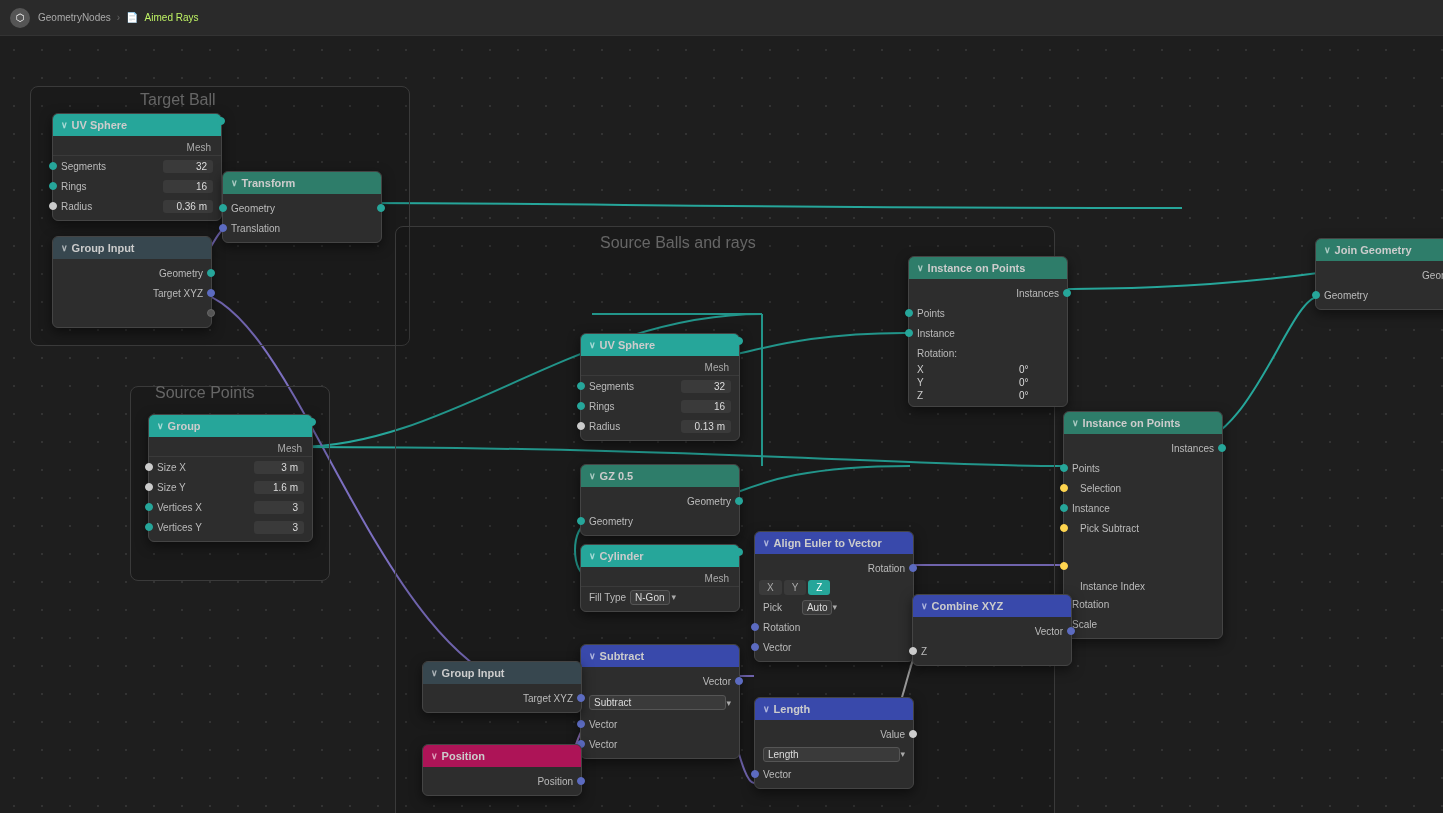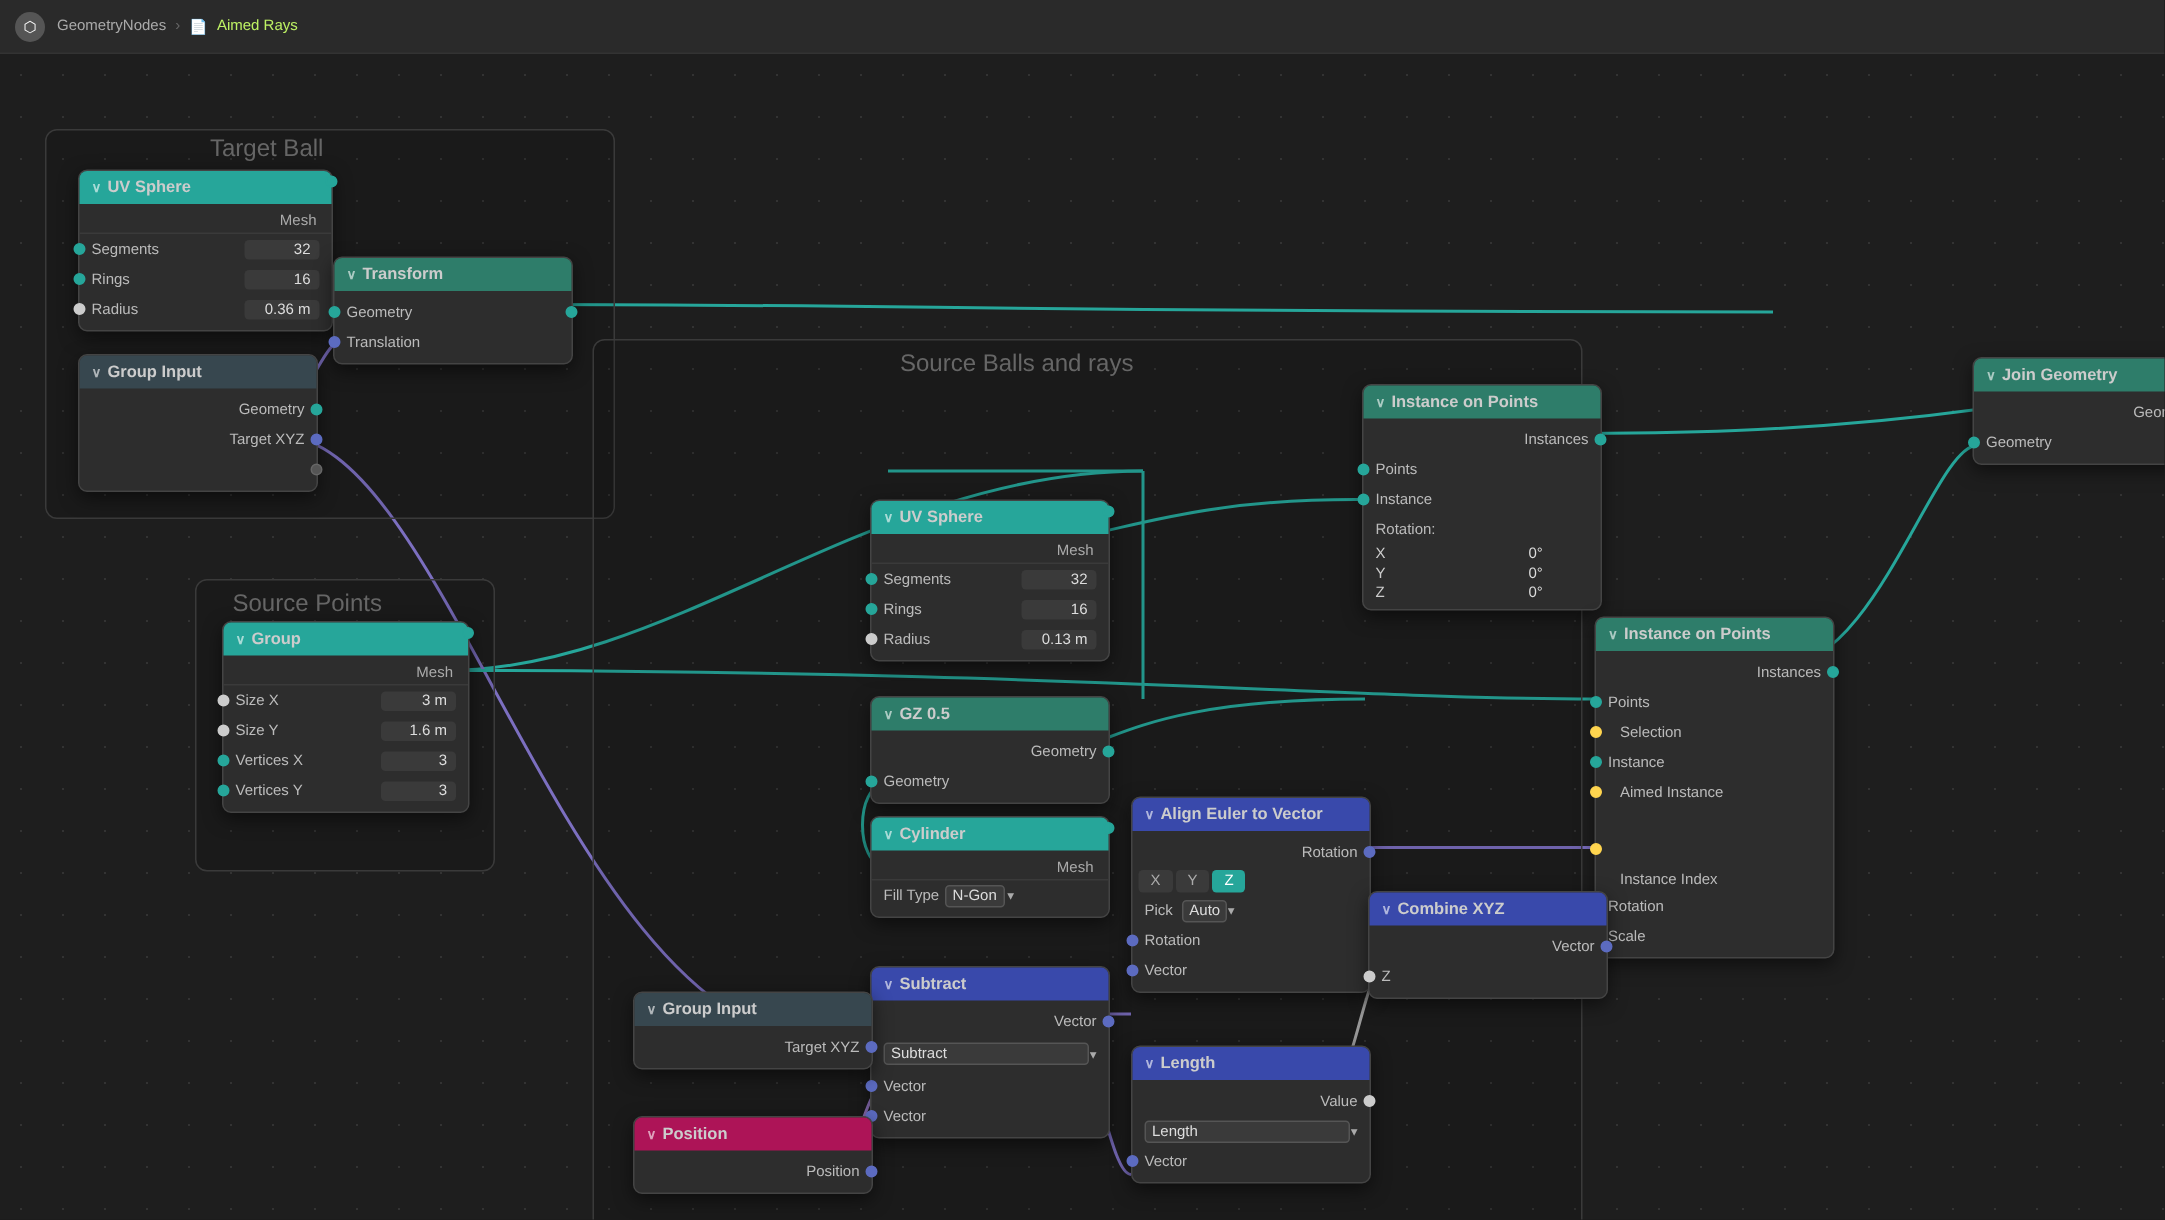--- a/index.html
+++ b/index.html
@@ -232,21 +232,21 @@
     <path d="M 297 411 C 700 411, 900 430, 1063 430" stroke="#26a69a" stroke-width="2" fill="none" stroke-dasharray="none"></path>
   </svg>
 
   <div class="group-frame" style="left:30px; top:50px; width:380px; height:260px;"></div>
   <div class="frame-label" style="left:140px; top:55px;">Target Ball</div>
 
   <div class="group-frame" style="left:395px; top:190px; width:660px; height:620px;"></div>
   <div class="frame-label" style="left:600px; top:198px;">Source Balls and rays</div>
 
   <div class="group-frame" style="left:130px; top:350px; width:200px; height:195px;"></div>
-  <div class="frame-label" style="left:155px; top:358px;text-align:center;">Source Points</div>
+  <div class="frame-label" style="left:155px; top:348px;text-align:center;">Source Points</div>
 
   <div class="node" style="left:52px; top:77px; width:170px;">
     <div class="node-header hdr-teal">
       <span class="chevron">∨</span>
       <span>UV Sphere</span>
     </div>
     <div class="node-body">
       <div class="separator-label">
         <span>Mesh</span>
         <span class="port port-right port-teal" style="top: 3px;"></span>
@@ -459,21 +459,21 @@
       <div class="node-row">
         <span class="port port-left" style="left:-4px; width:8px; height:8px; border-radius:50%; background:#ffd54f; border:1px solid #ffd54f; position:absolute;"></span>
         <label style="padding-left:8px;">Selection</label>
       </div>
       <div class="node-row">
         <span class="port port-left port-teal"></span>
         <label>Instance</label>
       </div>
       <div class="node-row">
         <span class="port port-left" style="left:-4px; width:8px; height:8px; border-radius:50%; background:#ffd54f; border:1px solid #ffd54f; position:absolute;"></span>
-        <label style="padding-left:8px;">Aimed Instance</label>
+        <label style="padding-left:8px;">Pick Subtract</label>
       </div>
       <div class="node-row">
         <span class="port port-left" style="left:-4px; width:8px; height:8px; border-radius:50%; background:#ffd54f; border:1px solid #ffd54f; position:absolute;"></span>
         <label style="padding-left:8px;margin-top:41px;">Instance Index</label>
       </div>
       <div class="node-row">
         <span class="port port-left port-blue"></span>
         <label>Rotation</label>
       </div>
       <div class="node-row">
@@ -510,21 +510,21 @@
         <label style="margin-left:auto">Rotation</label>
         <span class="port port-right port-blue"></span>
       </div>
       <div class="xyz-tabs">
         <span class="xyz-tab">X</span>
         <span class="xyz-tab">Y</span>
         <span class="xyz-tab active">Z</span>
       </div>
       <div class="node-row">
         <label>Pick</label>
-        <span style="margin-left:6px; background:#3a3a3a; border:1px solid #555; border-radius:3px; padding:1px 4px; color:#ddd; font-size:10px;">Auto</span>
+        <span style="margin-left:20px; background:#3a3a3a; border:1px solid #555; border-radius:3px; padding:1px 4px; color:#ddd; font-size:10px;">Auto</span>
         <span style="font-size:9px; color:#aaa;">▾</span>
       </div>
       <div class="node-row">
         <span class="port port-left port-blue"></span>
         <label>Rotation</label>
       </div>
       <div class="node-row">
         <span class="port port-left port-blue"></span>
         <label>Vector</label>
       </div>

